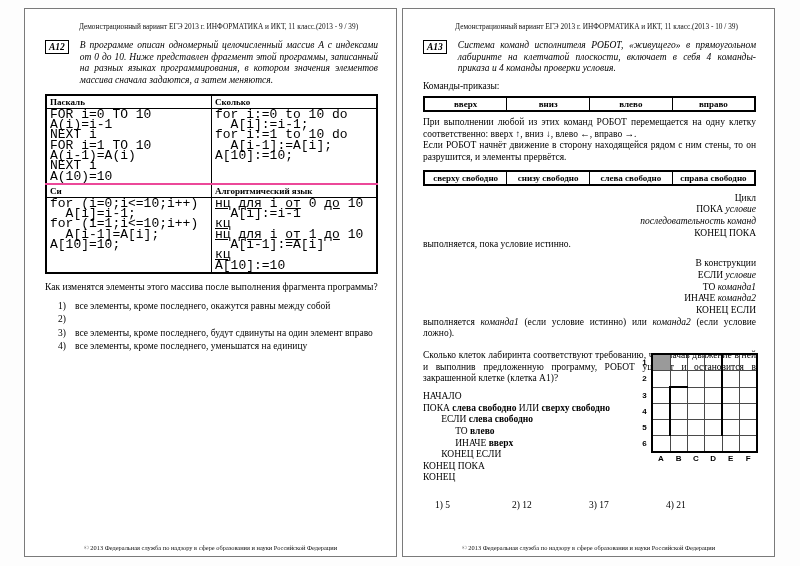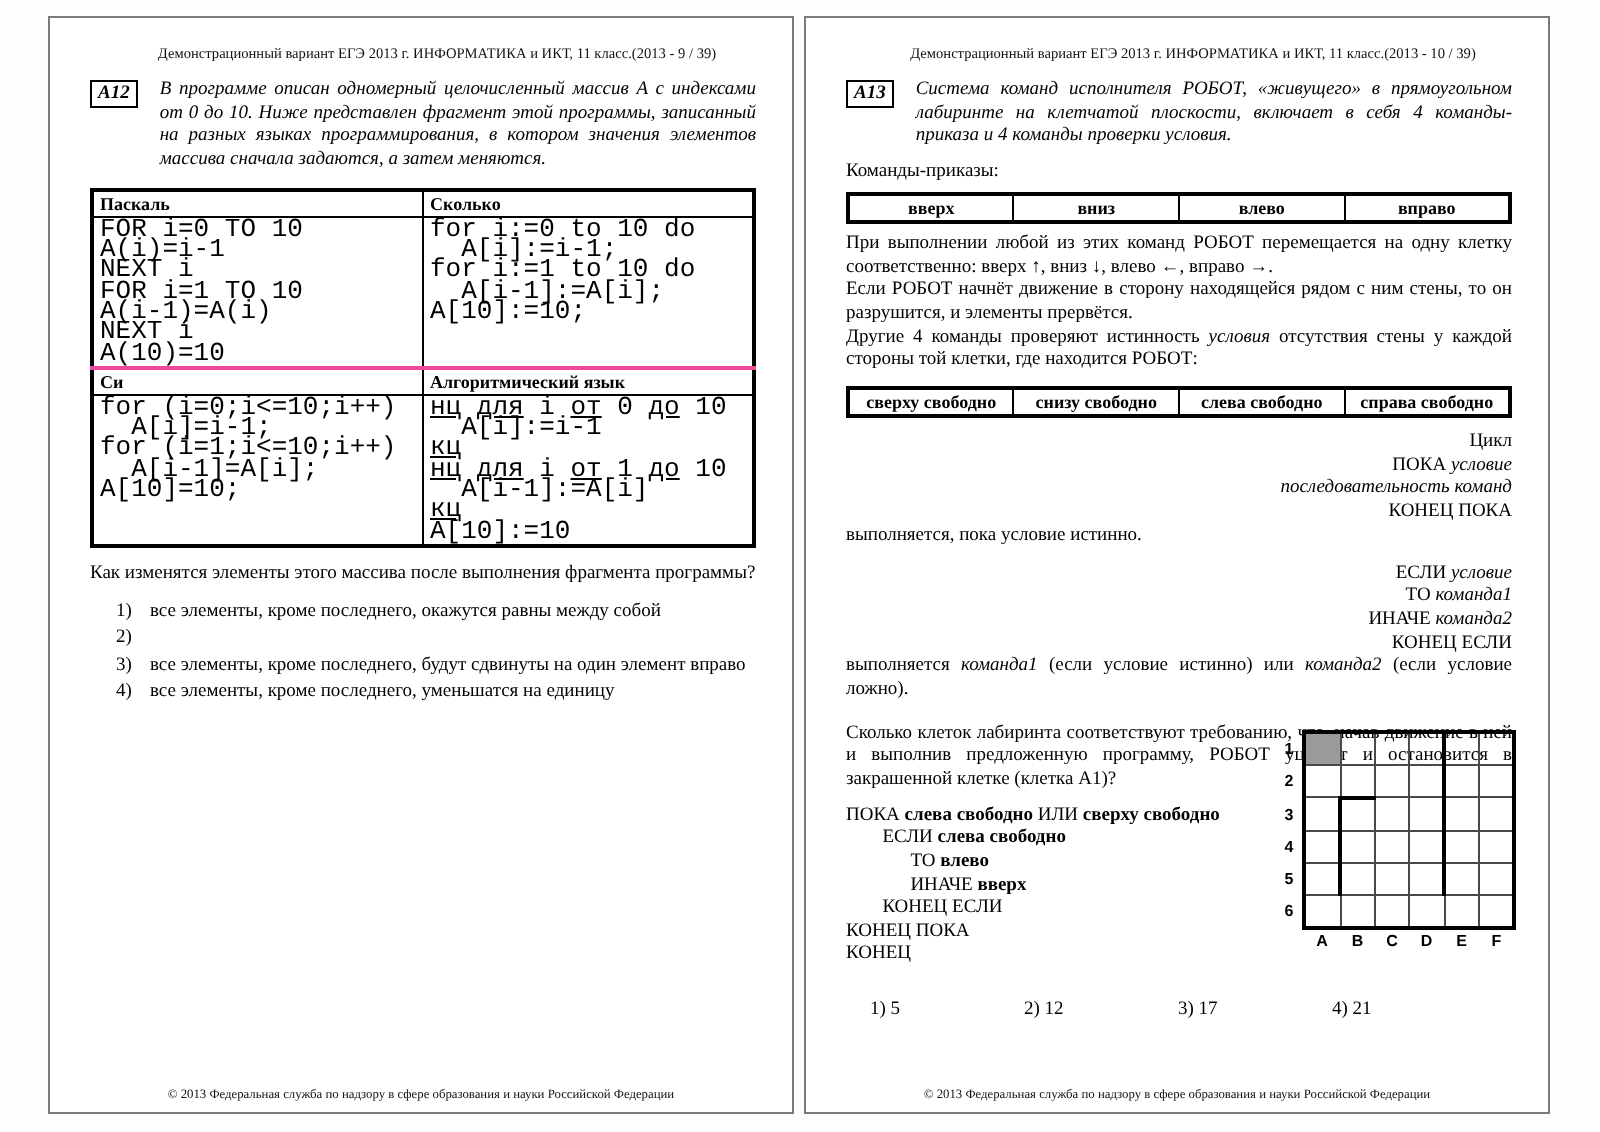--- a/index.html
+++ b/index.html
@@ -152,52 +152,51 @@
           <tr>
             <td>вверх</td>
             <td>вниз</td>
             <td>влево</td>
             <td>вправо</td>
           </tr>
     </tbody>
       </table>
     <div class="para">При выполнении любой из этих команд РОБОТ перемещается на одну клетку соответственно: вверх ↑, вниз ↓, влево ←, вправо →.</div>
     <div class="para">Если РОБОТ начнёт движение в сторону находящейся рядом с ним стены, то он разрушится, и элементы прервётся.</div>
-    <div class="para">
-        <div><span>Другие 4 команды проверяют истинность </span><span class="i">условия</span><span> отсутствия стены у каждой стороны той клетки, где находится РОБОТ:</span></div>
-      </div>
     <table class="cmd-table" style="margin-top:6px">
       <tbody>
           <tr>
             <td>сверху свободно</td>
             <td>снизу свободно</td>
             <td>слева свободно</td>
             <td>справа свободно</td>
           </tr>
     </tbody>
       </table>
     <div class="block">
         <div><span>Цикл</span></div>
         <div style="padding-left: 22.4px;"><span>ПОКА  </span><span class="i">условие</span></div>
         <div style="padding-left: 43.4px;"><span class="i">последовательность команд</span></div>
         <div style="padding-left: 22.4px;"><span>КОНЕЦ ПОКА</span></div>
       </div>
     <div class="para">выполняется, пока условие истинно.</div>
     <div class="block">
+        <div><span>В конструкции</span></div>
         <div style="padding-left: 22.4px;"><span>ЕСЛИ  </span><span class="i">условие</span></div>
         <div style="padding-left: 30.8px;"><span>ТО </span><span class="i">команда1</span></div>
         <div style="padding-left: 30.8px;"><span>ИНАЧЕ </span><span class="i">команда2</span></div>
         <div style="padding-left: 22.4px;"><span>КОНЕЦ ЕСЛИ</span></div>
       </div>
     <div class="para">
         <div><span>выполняется </span><span class="i">команда1</span><span> (если условие истинно) или </span><span class="i">команда2</span><span> (если условие ложно).</span></div>
       </div>
     <div class="question" style="margin-top:10px">Сколько клеток лабиринта соответствуют требованию, что, начав движение в ней и выполнив предложенную программу, РОБОТ уцелеет и остановится в закрашенной клетке (клетка А1)?</div>
     <div class="prog-row">
       <div class="program">
+          <div><span>НАЧАЛО</span></div>
           <div><span>ПОКА  </span><span class="b">слева свободно</span><span> ИЛИ </span><span class="b">сверху свободно</span></div>
           <div style="padding-left: 18.2px;"><span>ЕСЛИ  </span><span class="b">слева свободно</span></div>
           <div style="padding-left: 32.2px;"><span>ТО </span><span class="b">влево</span></div>
           <div style="padding-left: 32.2px;"><span>ИНАЧЕ </span><span class="b">вверх</span></div>
           <div style="padding-left: 18.2px;"><span>КОНЕЦ ЕСЛИ</span></div>
           <div><span>КОНЕЦ ПОКА</span></div>
           <div><span>КОНЕЦ</span></div>
         </div>
       <div class="maze-holder">
           <table class="maze">

